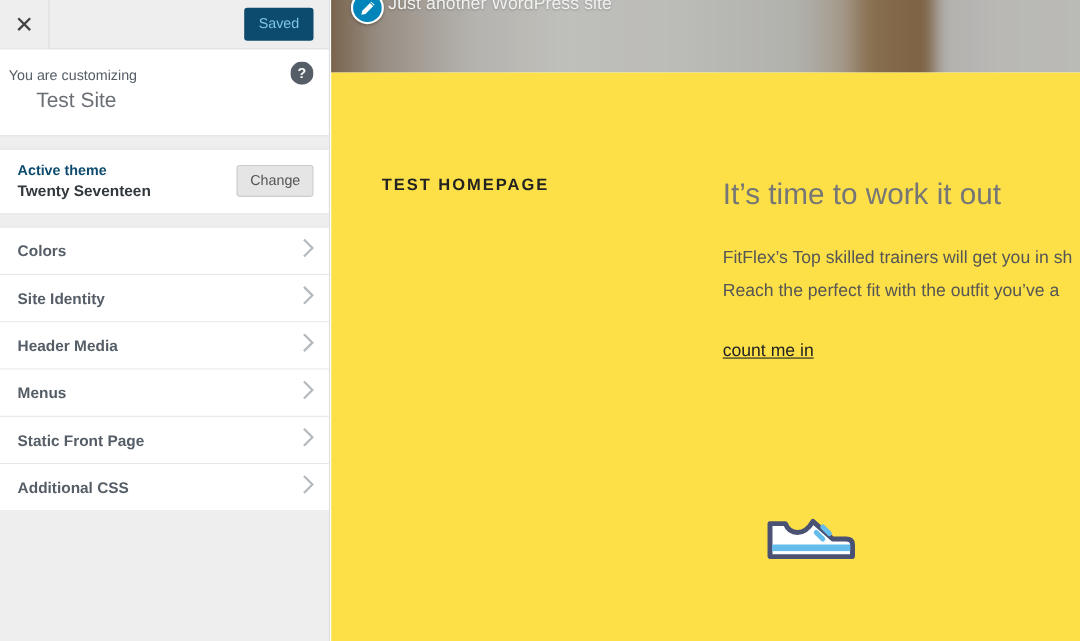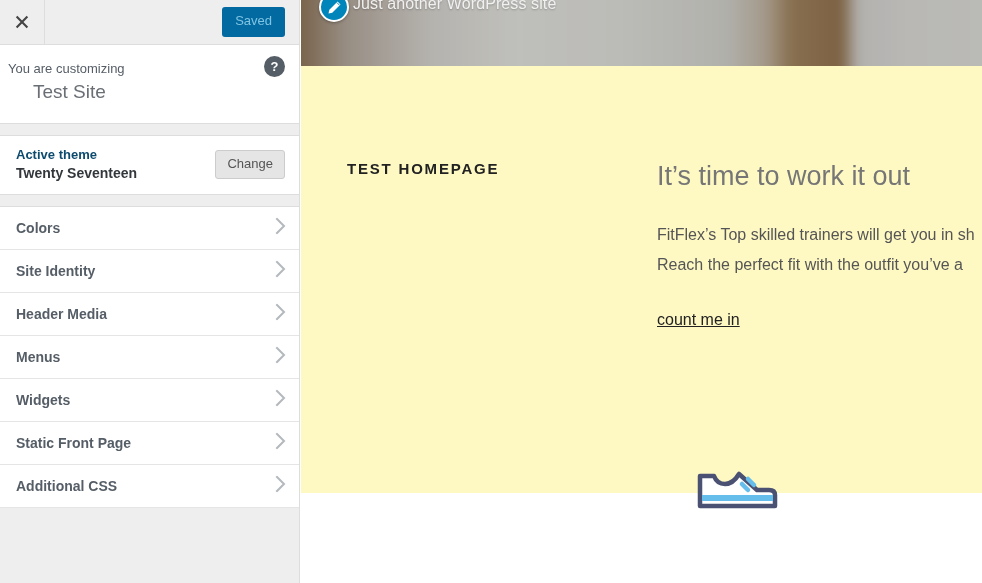--- a/index.html
+++ b/index.html
@@ -37,21 +37,21 @@
     display: flex; align-items: center; justify-content: center;
     cursor: pointer;
   }
   .cz-close svg { display: block; }
   .cz-header-spacer { flex: 1; }
   .cz-save-wrap {
     display: flex; align-items: center;
     padding-right: 14px;
   }
   .cz-save {
-    background: #0369a1;
+    background: #0c4a6e;
     color: #7ec5e3;
     border: none;
     border-radius: 3px;
     font-size: 13px;
     font-family: "Liberation Sans", sans-serif;
     padding: 7px 13px 8px;
     line-height: 1.1;
     cursor: default;
   }
 
@@ -183,22 +183,22 @@
     border-radius: 50%;
     background: #0085ba;
     border: 2px solid #fff;
     box-shadow: 0 1px 3px rgba(0,0,0,0.3);
     display: flex; align-items: center; justify-content: center;
     cursor: pointer;
   }
 
   .pv-body {
     position: relative;
-    height: 427px;
-    background: #fef9c3;
+    height: 517px;
+    background: #fde047;
     padding-left: 16px;
   }
 
   .pv-page-title {
     position: absolute;
     left: 46px; top: 94px;
     font-size: 15px;
     font-weight: 700;
     letter-spacing: 1.8px;
     color: #222;
@@ -311,28 +311,20 @@
 
       <div class="cz-item">
         <span class="cz-item-label">Menus</span>
         <span class="cz-chevron">
           <svg width="11" height="17" viewBox="0 0 11 17">
               <path d="M2 1.5 L9 8.5 L2 15.5" stroke="#b4b9be" stroke-width="2" fill="none" stroke-linecap="square"></path>
             </svg>
         </span>
       </div>
 
-      <div class="cz-item">
-        <span class="cz-item-label">Widgets</span>
-        <span class="cz-chevron">
-          <svg width="11" height="17" viewBox="0 0 11 17">
-              <path d="M2 1.5 L9 8.5 L2 15.5" stroke="#b4b9be" stroke-width="2" fill="none" stroke-linecap="square"></path>
-            </svg>
-        </span>
-      </div>
 
       <div class="cz-item">
         <span class="cz-item-label">Static Front Page</span>
         <span class="cz-chevron">
           <svg width="11" height="17" viewBox="0 0 11 17">
               <path d="M2 1.5 L9 8.5 L2 15.5" stroke="#b4b9be" stroke-width="2" fill="none" stroke-linecap="square"></path>
             </svg>
         </span>
       </div>
 

